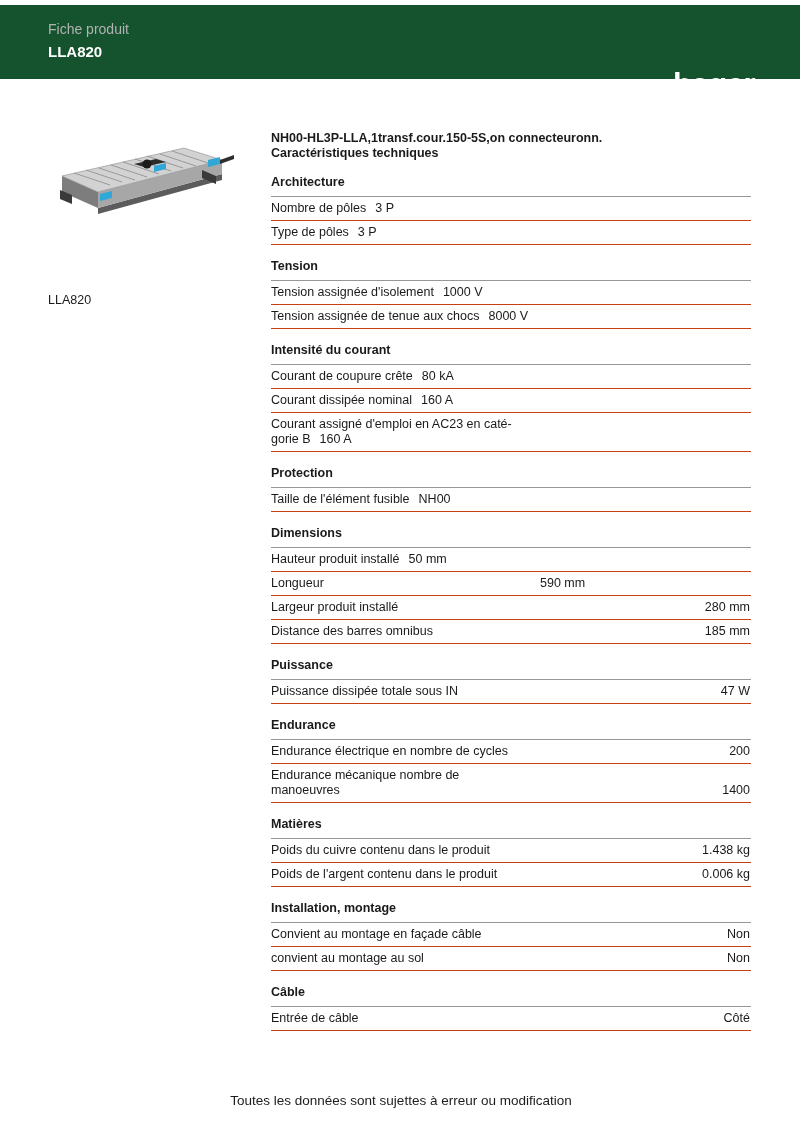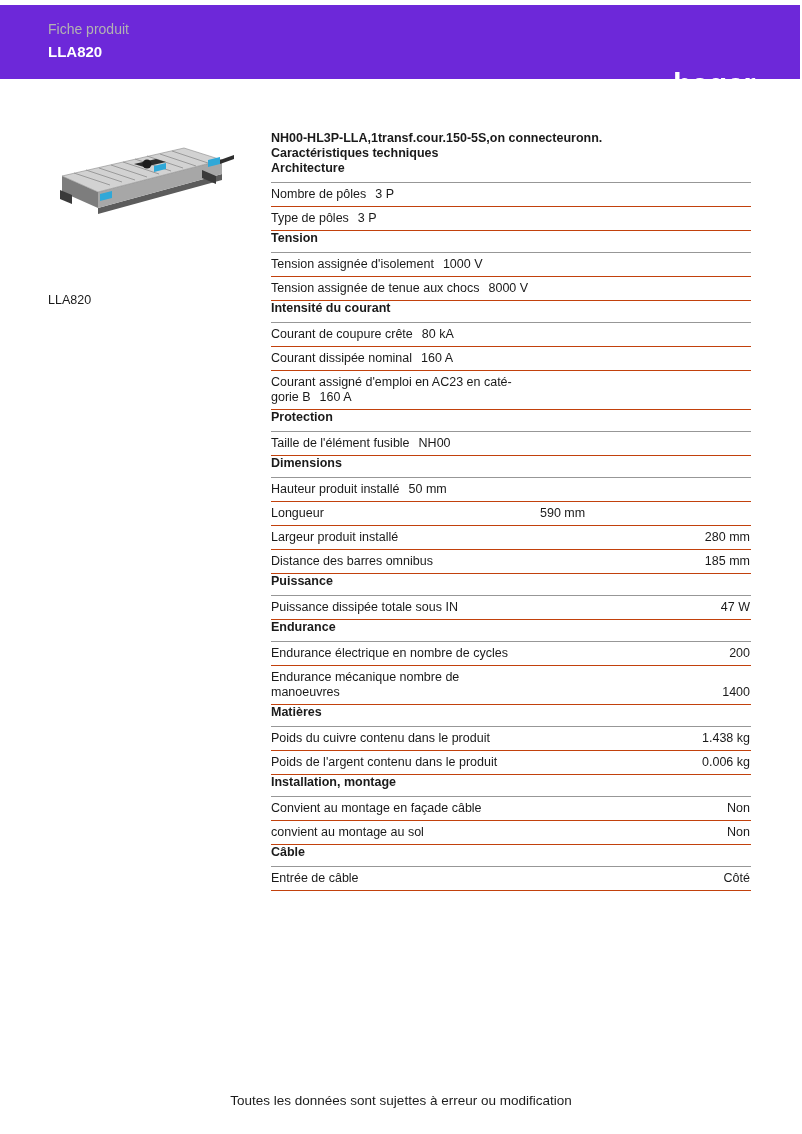--- a/index.html
+++ b/index.html
@@ -1,35 +1,35 @@
 <!DOCTYPE html>
 <html><head>
 <meta charset="utf-8">
 <style>
   * { margin:0; padding:0; box-sizing:border-box; }
   html,body { background:#ffffff; }
   body { font-family:"Liberation Sans", sans-serif; color:#1a1a1a; }
   .page { position:relative; width:802px; height:1134px; background:#ffffff; overflow:hidden; }
 
   
-  .header { position:absolute; top:5px; left:0; width:800px; height:74px; background:#6d28d9; }
+  .header { position:absolute; top:5px; left:0; width:800px; height:74px; background:#14532d; }
   .header-doc-type { position:absolute; left:48px; top:16px; font-size:14px; color:#b2b2b2; }
   .header-code { position:absolute; left:48px; top:38px; font-size:15px; font-weight:bold; color:#ffffff; }
   .brand-logo { position:absolute; right:45px; top:18px; font-size:31px; font-weight:bold; color:#ffffff; letter-spacing:-0.5px;margin-top:44px; }
 
   
   .image-block { position:absolute; left:44px; top:132px; width:192px; height:100px; }
   .image-caption { position:absolute; left:48px; top:293px; font-size:12.5px; color:#1a1a1a; }
 
   
   .content { position:absolute; left:271px; top:131px; width:480px; }
   .product-title { font-size:12.5px; line-height:15px; font-weight:bold; color:#1a1a1a; }
   .section-subtitle { font-size:12.5px; line-height:15px; font-weight:bold; color:#1a1a1a; }
 
-  .section { }
+  .section { margin-top:14px; }
   .section-heading { font-size:12.5px; line-height:15px; font-weight:bold; padding-bottom:6px; border-bottom:1px solid #979797; color:#1a1a1a; }
   .spec-row { position:relative; padding:4px 0 4px; border-bottom:1px solid #c2410c; font-size:12.5px; line-height:15px; color:#1a1a1a; }
   .row-label { white-space:pre-line; }
   .align-inline .row-value { margin-left:9px; }
   .align-middle .row-value { position:absolute; left:269px; bottom:4px; }
   .align-right  .row-value { position:absolute; right:1px; bottom:4px; }
 
   .footer { position:absolute; left:0; top:1093px; width:100%; text-align:center; font-size:13.5px; color:#1c1c1c; }
 </style>
 </head>

